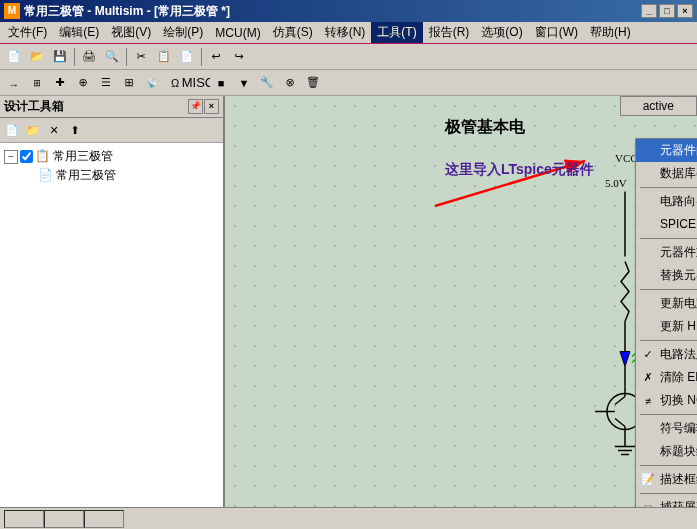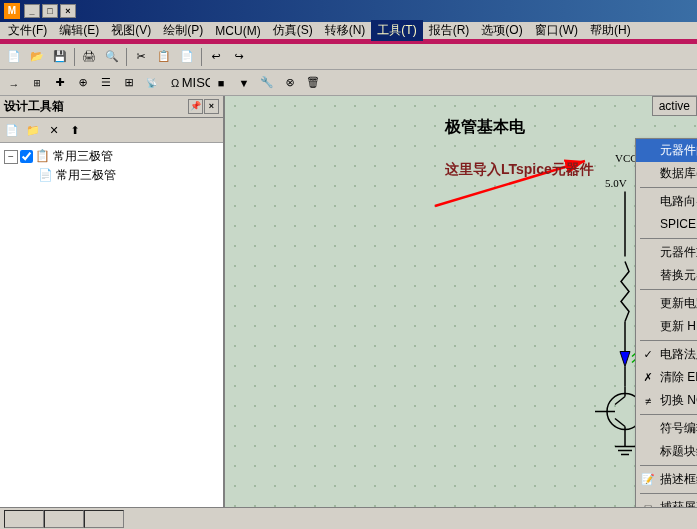--- a/index.html
+++ b/index.html
@@ -44,21 +44,21 @@
       font-size: 9px;
       text-align: center;
       line-height: 12px;
       cursor: pointer;
       color: #000;
     }
 
     
     #menu-bar {
       background: #d4d0c8;
-      border-bottom: 5px solid #be185d;
+      border-bottom: 1px solid #be185d;
       height: 22px;
       display: flex;
       align-items: center;
       padding: 0 2px;
     }
     .menu-item {
       padding: 2px 6px;
       font-size: 12px;
       cursor: pointer;
       white-space: nowrap;
@@ -264,21 +264,21 @@
       position: absolute;
       top: 55px;
       left: 200px;
       z-index: 200;
       pointer-events: none;
     }
     .annotation-text {
       position: absolute;
       top: 10px;
       left: 20px;
-      color: #7f1d1d;
+      color: #4c1d95;
       font-size: 14px;
       font-weight: bold;
       white-space: nowrap;
     }
 
     
     #circuit-bg {
       position: absolute;
       top: 0; left: 0;
       width: 100%;
@@ -286,30 +286,31 @@
       z-index: 1;
     }
 
     
     #active-badge {
       position: absolute;
       top: 0;
       right: 0;
       background: #d4d0c8;
       border: 1px solid #808080;
-      padding: 2px 6px;
+      padding: 2px 22px;
       font-size: 12px;
       z-index: 2;
     }
   </style>
 </head>
 <body>
 
 <div id="title-bar">
   <span class="title-icon">M</span>
+  <span class="title-text">常用三极管 - Multisim - [常用三极管 *]</span>
   <div class="win-controls">
     <div class="win-btn">_</div>
     <div class="win-btn">□</div>
     <div class="win-btn">×</div>
   </div>
 </div>
 
 <div id="menu-bar">
   <span class="menu-item">文件(F)</span>
   <span class="menu-item">编辑(E)</span>

